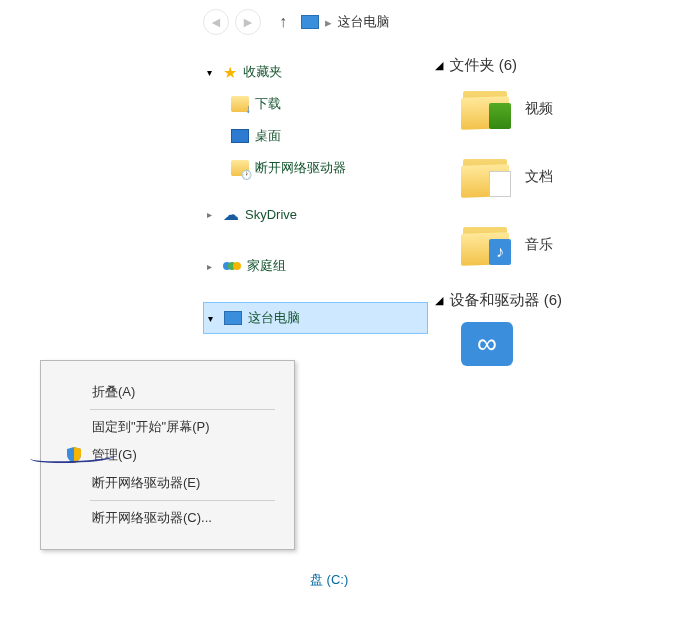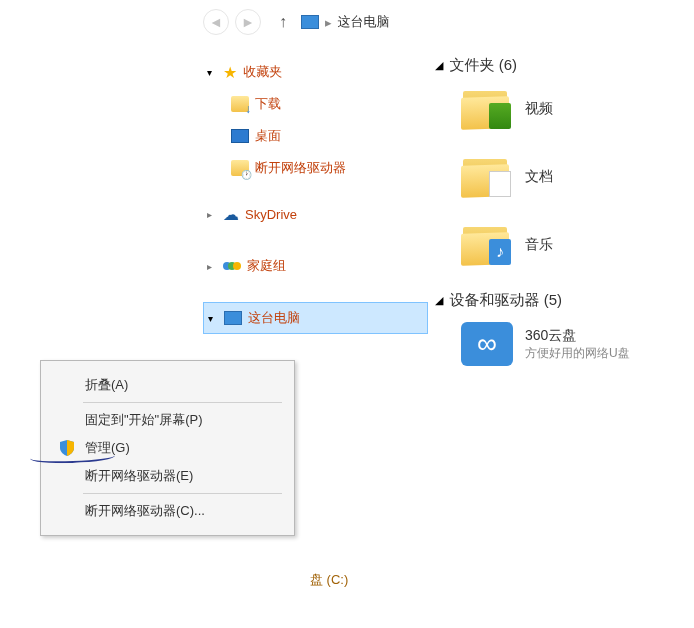--- a/index.html
+++ b/index.html
@@ -74,41 +74,42 @@
       background: #cde8ff;
       border: 1px solid #7fc3ff;
     }
     .arrow {
       width: 10px;
       color: #555;
       font-size: 10px;
     }
     .arrow.open { color: #000; }
     .arrow.closed { color: #777; }
-    .tree-label { color: #c2410c; }
+    .tree-label { color: #14532d; }
     
     .content {
       position: absolute;
       left: 240px;
       top: 56px;
       right: 0;
     }
     .section-header {
       display: flex;
       align-items: center;
       gap: 6px;
       margin-bottom: 12px;
       font-size: 15px;
     }
     .section-header .chev { color: #000; font-size: 11px; }
     .grid-item {
       display: flex;
       align-items: center;
       gap: 12px;
       margin: 6px 0 24px 26px;
+      text-align: center;
     }
     .folder-lg {
       width: 52px;
       height: 44px;
       position: relative;
     }
     .folder-back {
       position: absolute;
       left: 2px;
       top: 4px;
@@ -202,21 +203,21 @@
     }
     
     .context-menu {
       position: absolute;
       left: 40px;
       top: 360px;
       width: 255px;
       background: #f5f5f5;
       border: 1px solid #b8b8b8;
       box-shadow: 2px 2px 4px rgba(0,0,0,.2);
-      padding: 10px;
+      padding: 17px;
       z-index: 10;
     }
     .menu-item {
       display: flex;
       align-items: center;
       height: 28px;
       padding-left: 34px;
       position: relative;
     }
     .menu-item .icon-slot {
@@ -256,21 +257,21 @@
       border-bottom: 2px solid #2b3a8f;
       border-radius: 0 0 50% 50%;
       z-index: 20;
       transform: rotate(-2deg);
     }
     .partial-text {
       position: absolute;
       left: 310px;
       top: 571px;
       font-size: 13px;
-      color: #a16207;
+      color: #0369a1;
     }
   </style>
 </head>
 <body>
 
 <div class="explorer">
   <div class="toolbar">
     <div class="nav-btn disabled">◄</div>
     <div class="nav-btn disabled">►</div>
     <span class="up-arrow">↑</span>
@@ -351,28 +352,24 @@
       <div class="folder-lg">
         <div class="folder-back"></div>
           <div class="folder-front"></div>
         <div class="folder-overlay" style="background:#3b8edb;border-radius:2px;display:flex;align-items:center;justify-content:center;color:#fff;font-size:16px">♪</div>
       </div>
       <span class="grid-label">音乐</span>
     </div>
 
     <div class="section-header">
       <span class="chev">◢</span>
-      <span>设备和驱动器 (5)</span>
+      <span>设备和驱动器 (6)</span>
     </div>
     <div class="grid-item">
       <div class="cloud-icon">∞</div>
-      <div>
-        <div class="grid-label">360云盘</div>
-        <div class="grid-sub">方便好用的网络U盘</div>
-      </div>
     </div>
   </div>
 </div>
 
 <div class="context-menu">
   <div class="menu-item">
     <span>折叠(A)</span>
   </div>
   <div class="menu-sep"></div>
   <div class="menu-item">

